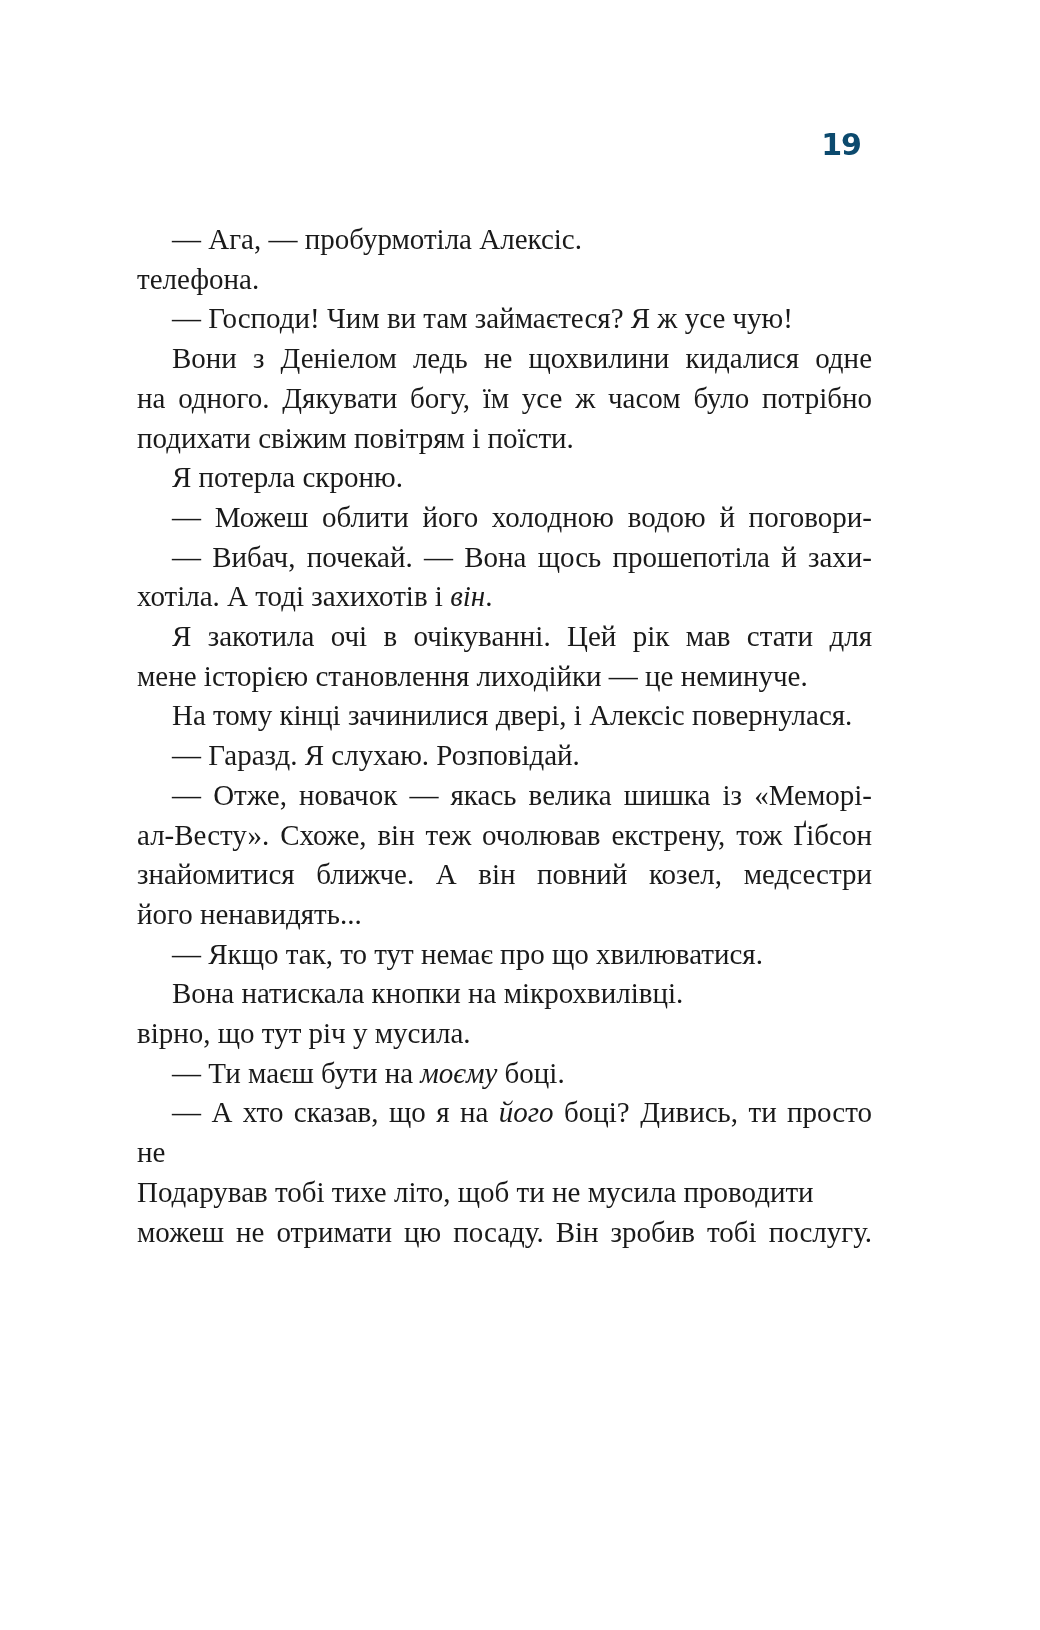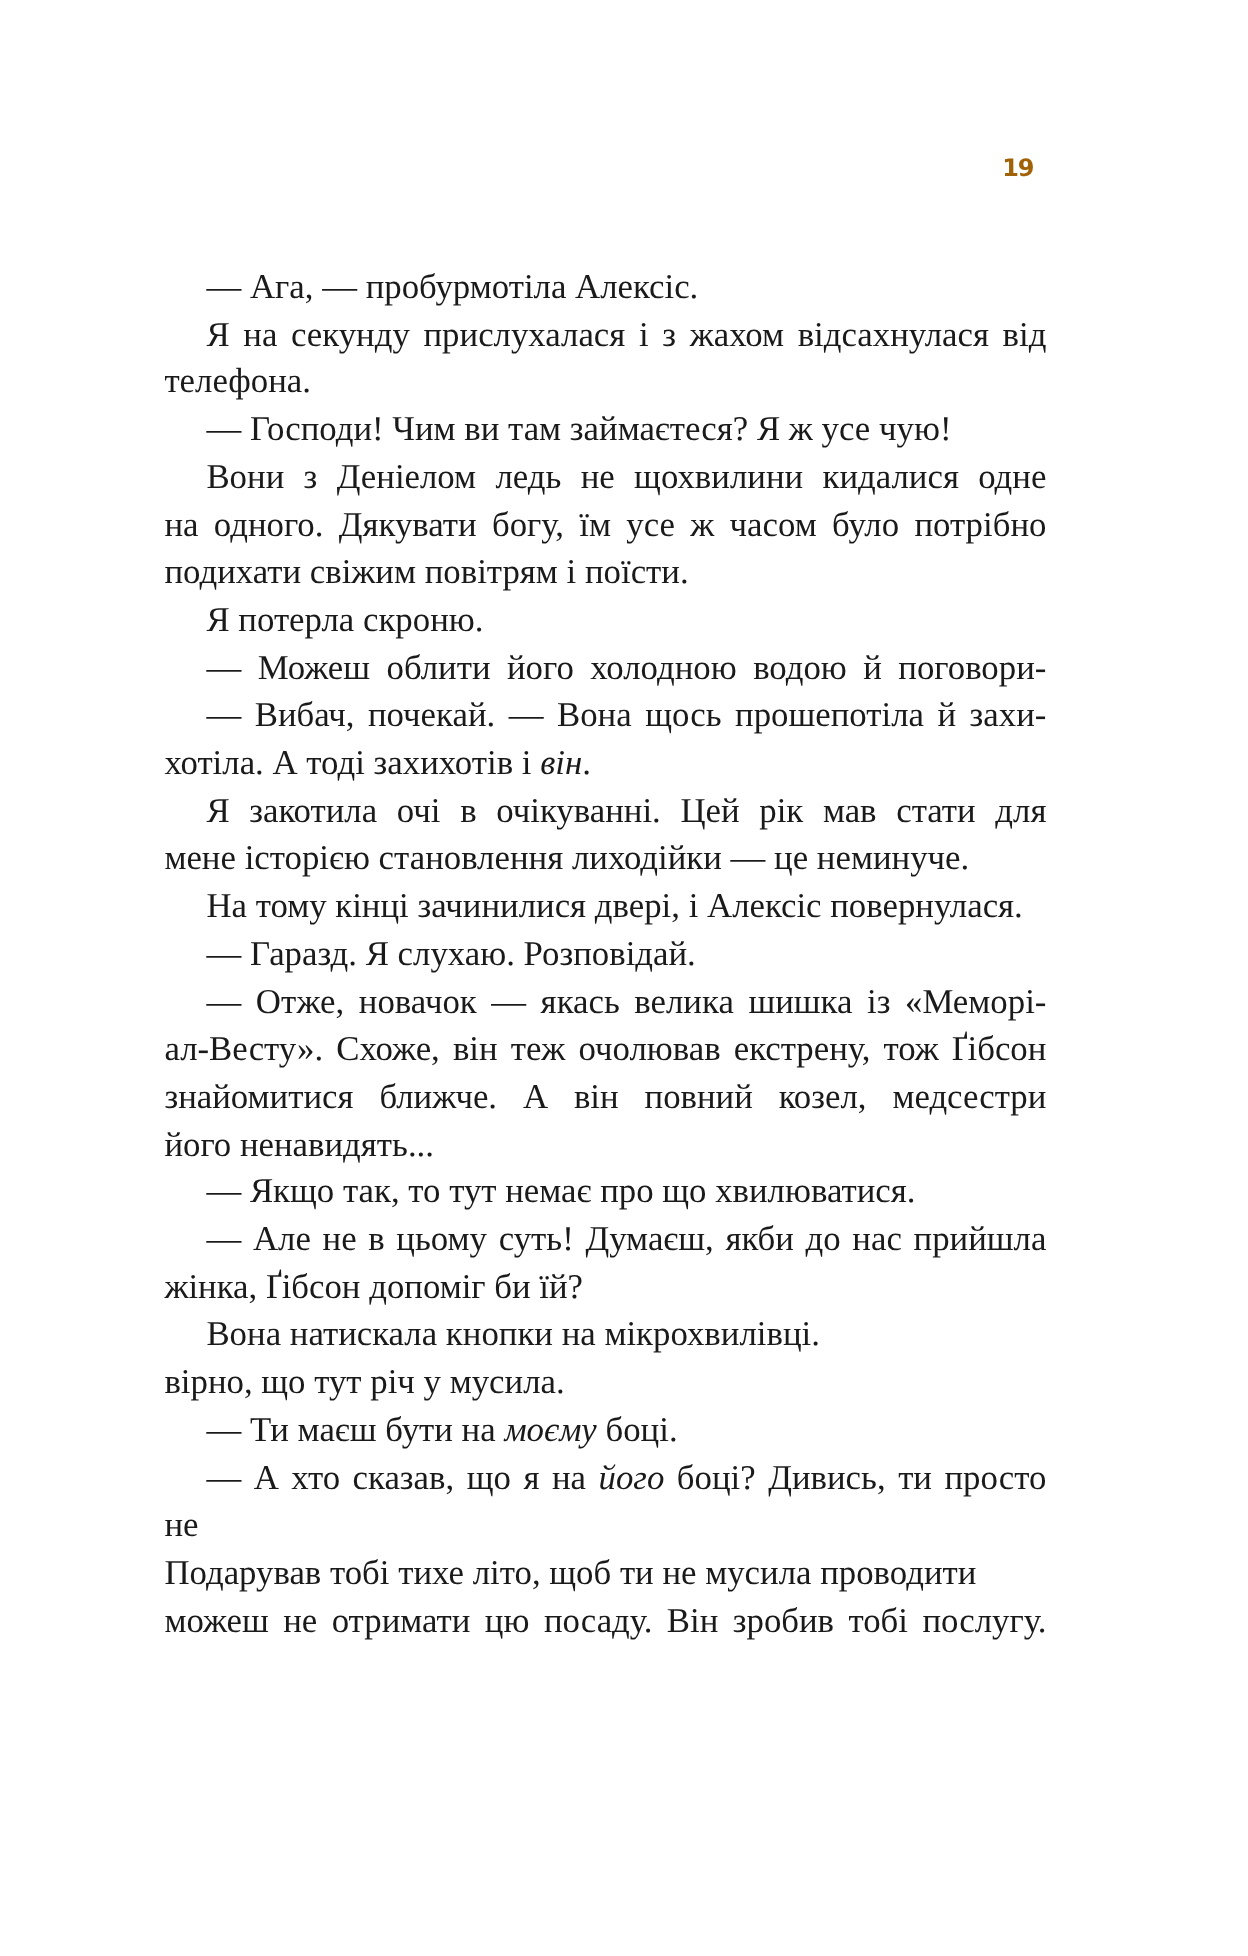--- a/index.html
+++ b/index.html
@@ -14,24 +14,24 @@
     color: #1a1a1a;
     position: relative;
     overflow: hidden;
   }
   .page-number {
     position: absolute;
     top: 130px;
     right: 179px;
     font-family: "DejaVu Sans", sans-serif;
     font-weight: 700;
-    font-size: 20px;
+    font-size: 30px;
     line-height: 1;
     letter-spacing: -1px;
-    color: #a16207;
+    color: #0c4a6e;
   }
   .text-block {
     position: absolute;
     left: 137px;
     top: 220px;
     width: 735px;
     font-size: 29px;
     line-height: 39.7px;
   }
   .para {
@@ -56,21 +56,20 @@
 </head>
 <body>
 
 <div class="page-number">19</div>
 
 <div class="text-block">
     <div class="para">
       <div class="line indent last">— Ага, — пробурмотіла Алексіс.</div>
     </div>
     <div class="para">
-      <div class="line indent">Я на секунду прислухалася і з жахом відсахнулася від</div>
       <div class="line last">телефона.</div>
     </div>
     <div class="para">
       <div class="line indent last">— Господи! Чим ви там займаєтеся? Я ж усе чую!</div>
     </div>
     <div class="para">
       <div class="line indent">Вони з Деніелом ледь не щохвилини кидалися одне</div>
       <div class="line">на одного. Дякувати богу, їм усе ж часом було потрібно</div>
       <div class="line last">подихати свіжим повітрям і поїсти.</div>
     </div>
@@ -97,24 +96,20 @@
     <div class="para">
       <div class="line indent">— Отже, новачок — якась велика шишка із «Меморі-</div>
       <div class="line">ал-Весту». Схоже, він теж очолював екстрену, тож Ґібсон</div>
       <div class="line">знайомитися ближче. А він повний козел, медсестри</div>
       <div class="line last">його ненавидять...</div>
     </div>
     <div class="para">
       <div class="line indent last">— Якщо так, то тут немає про що хвилюватися.</div>
     </div>
     <div class="para">
-      <div class="line indent">— Але не в цьому суть! Думаєш, якби до нас прийшла</div>
-      <div class="line last">жінка, Ґібсон допоміг би їй?</div>
-    </div>
-    <div class="para">
       <div class="line indent last">Вона натискала кнопки на мікрохвилівці.</div>
     </div>
     <div class="para">
       <div class="line last">вірно, що тут річ у мусила.</div>
     </div>
     <div class="para">
       <div class="line indent last">— Ти маєш бути на <em>моєму</em> боці.</div>
     </div>
     <div class="para">
       <div class="line indent">— А хто сказав, що я на <em>його</em> боці? Дивись, ти просто не</div>

